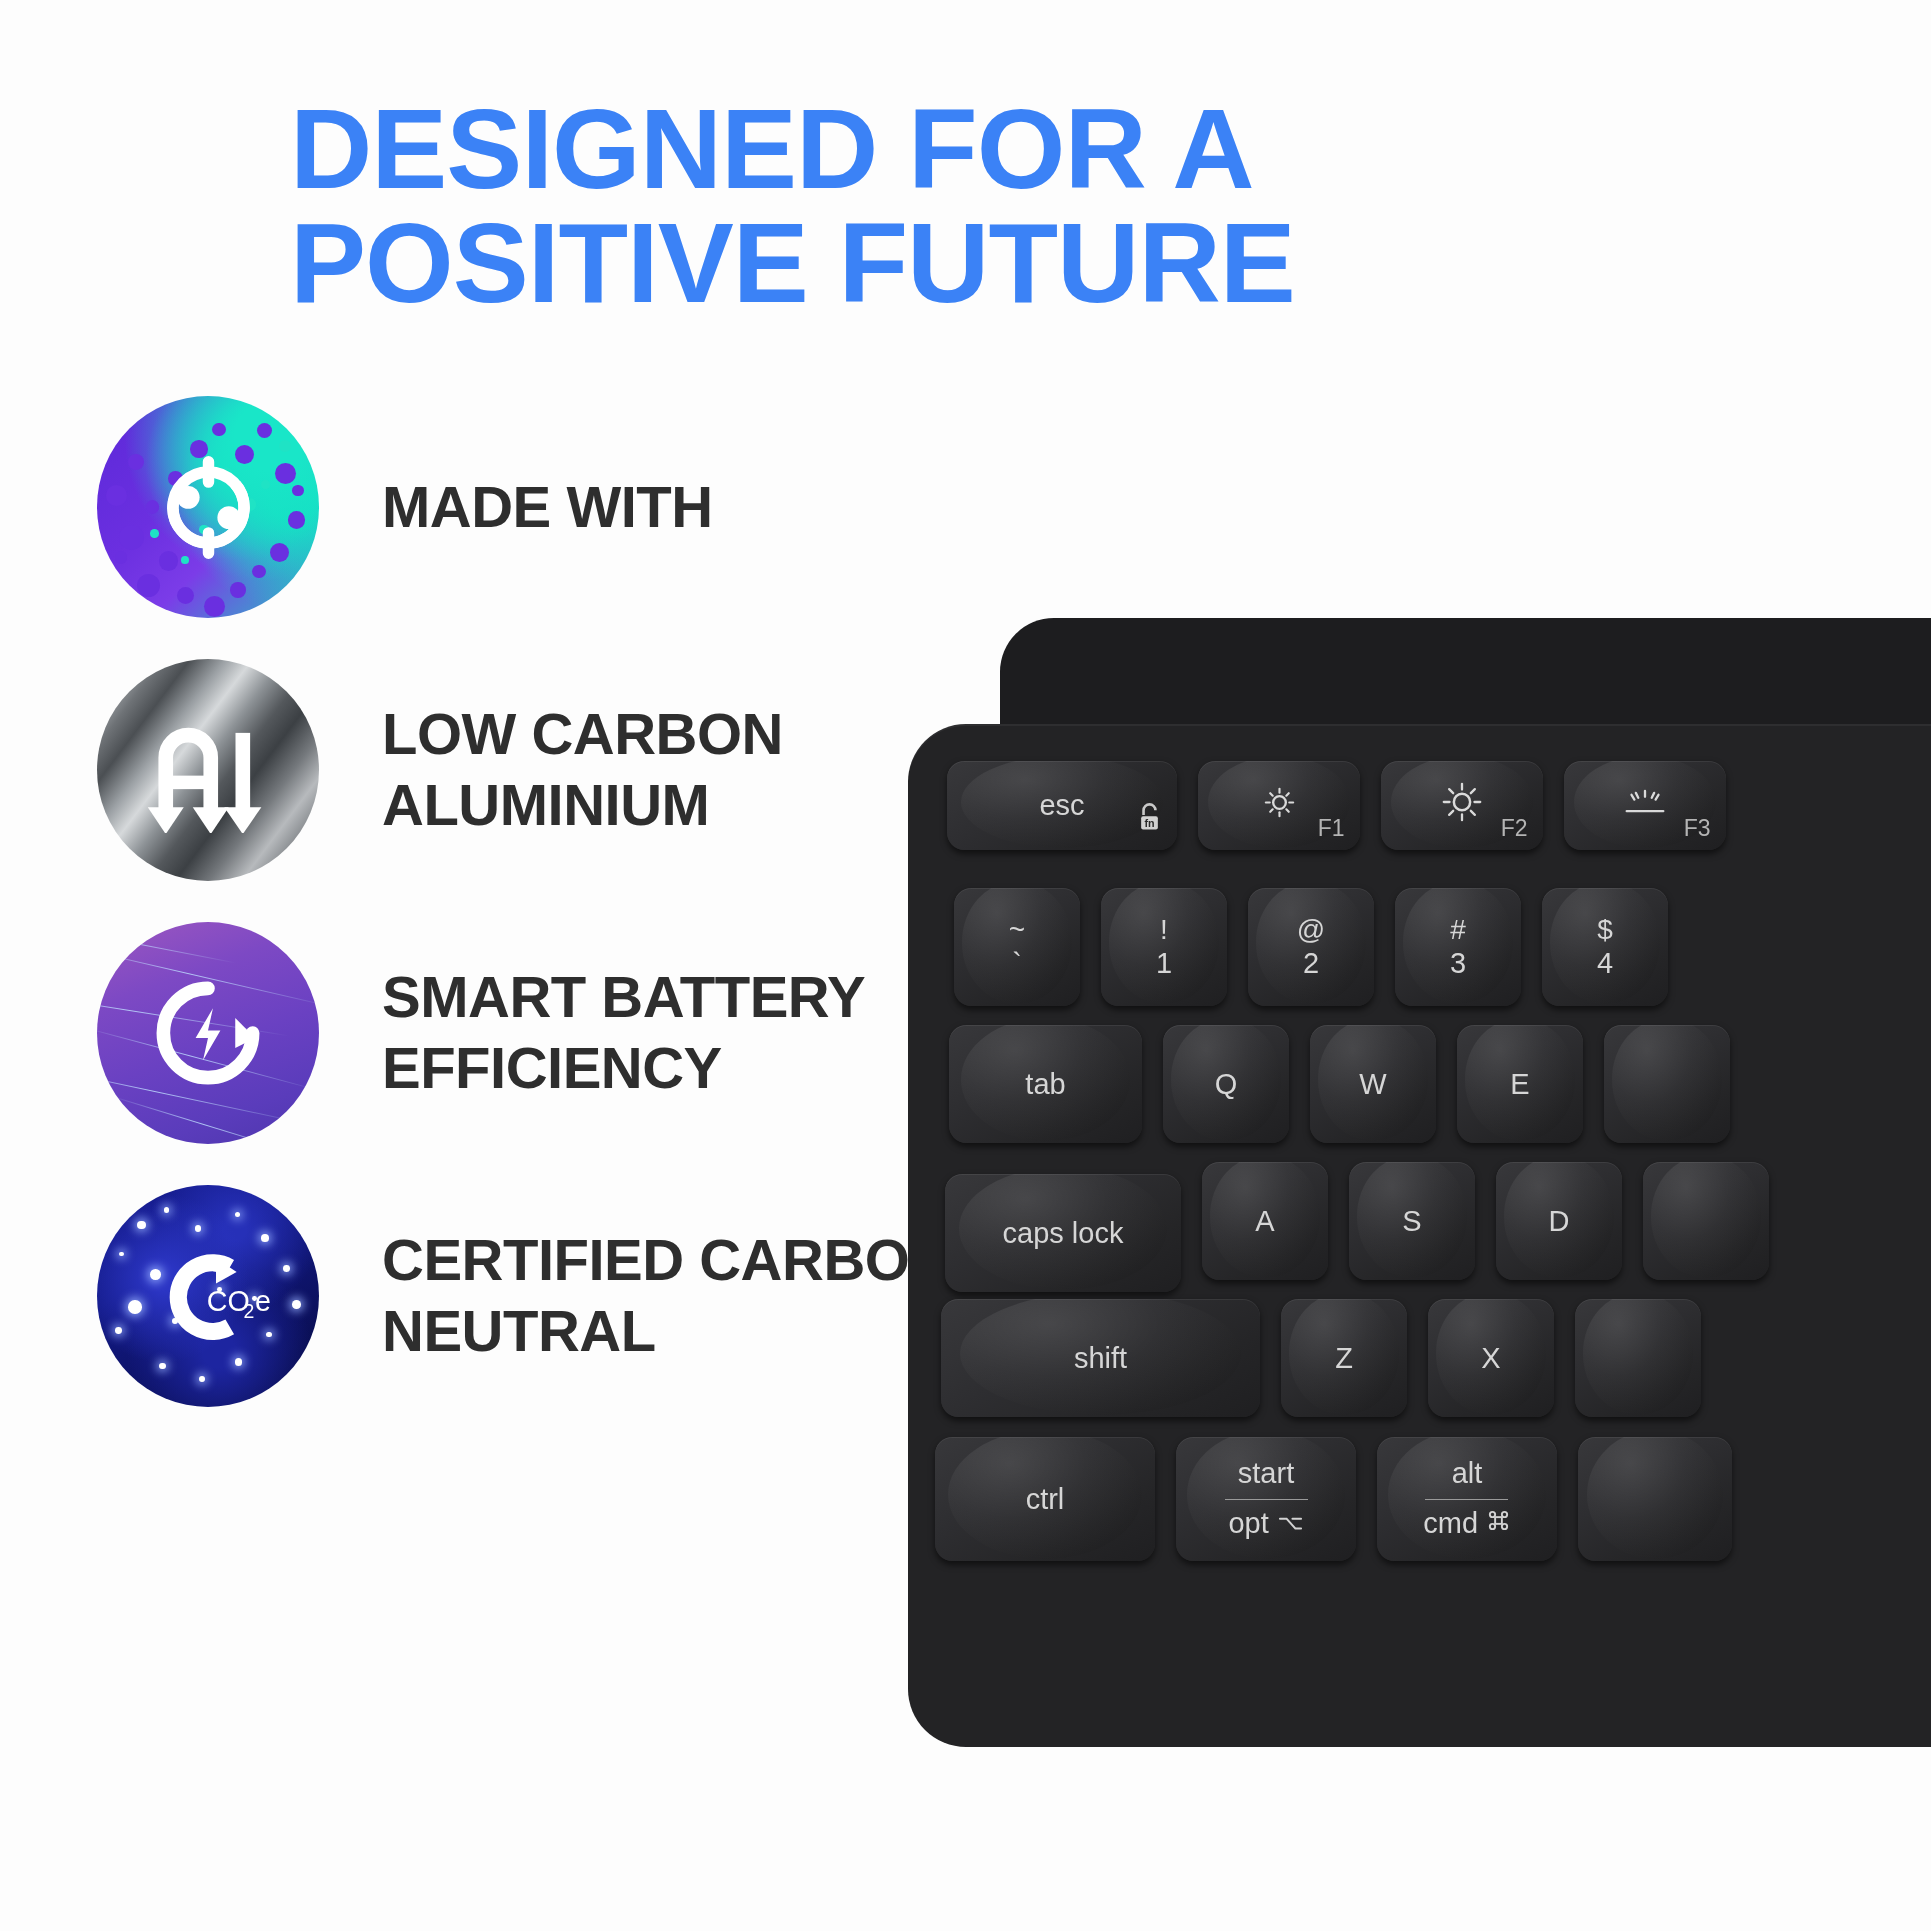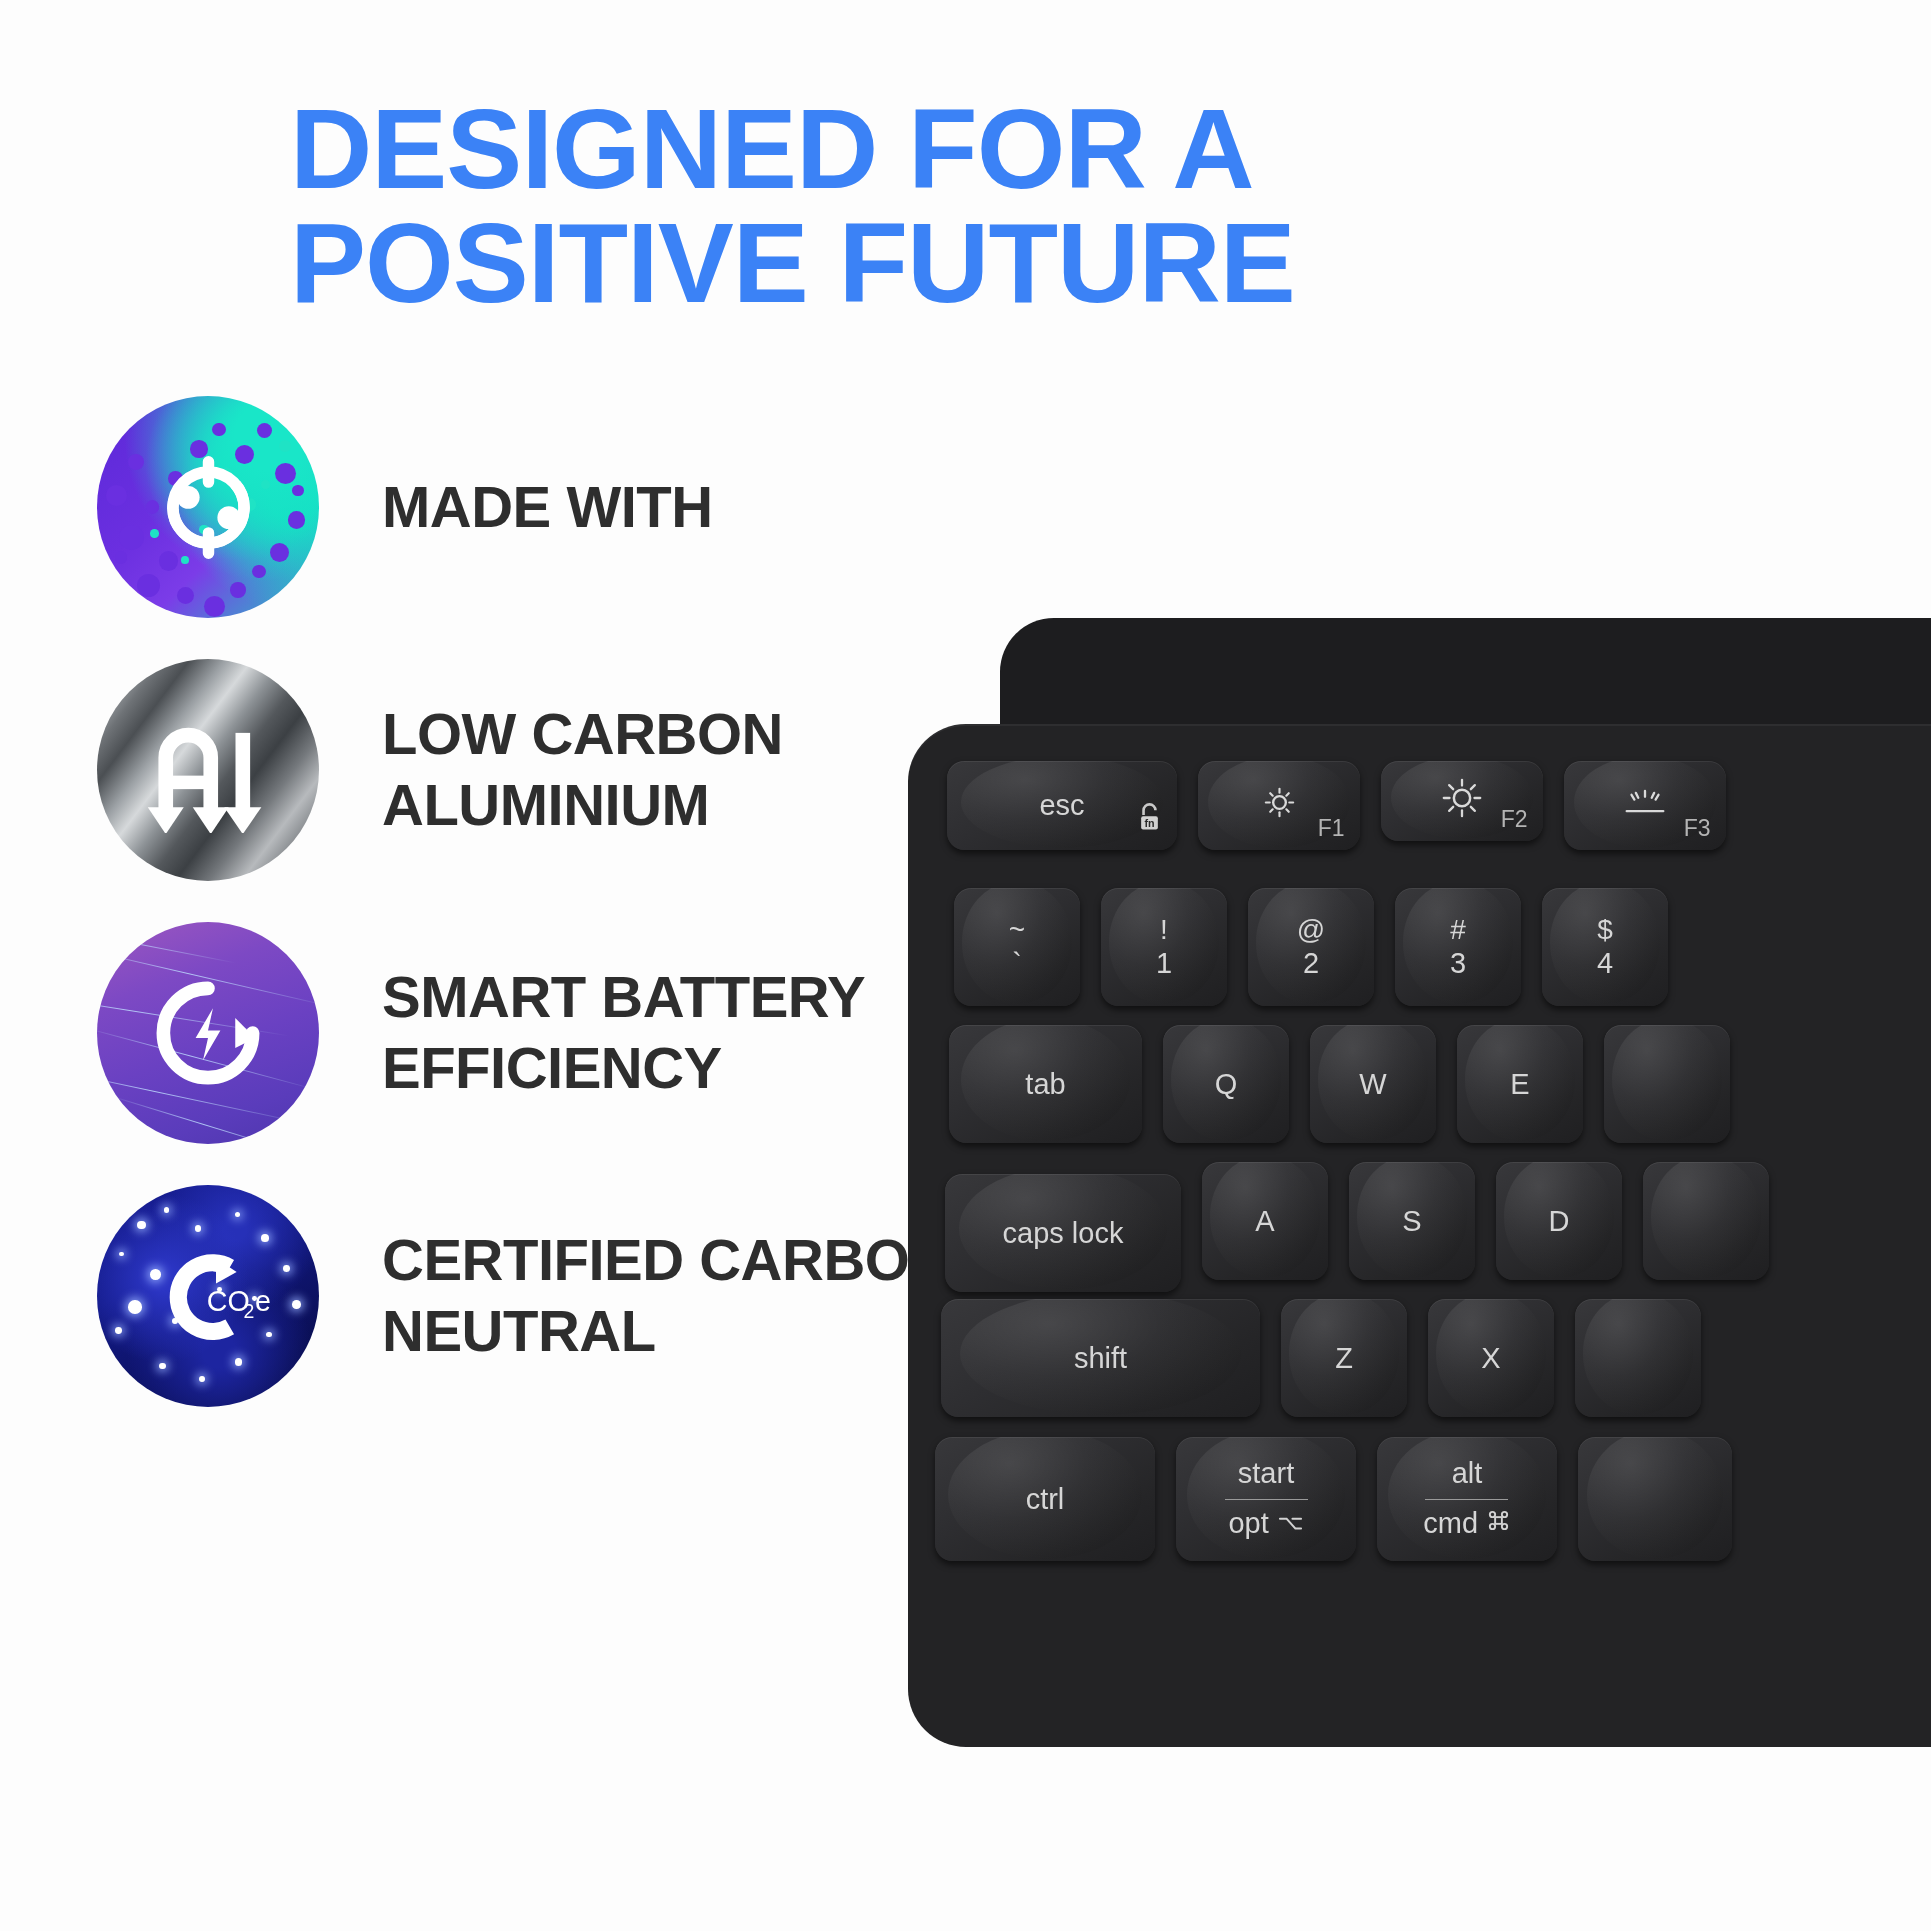--- a/index.html
+++ b/index.html
@@ -362,21 +362,21 @@
                   <path d="M30 20 L34 20"></path>
                 <path d="M10.5 10.5 L13 13"></path>
                   <path d="M27 27 L29.5 29.5"></path>
                 <path d="M29.5 10.5 L27 13"></path>
                   <path d="M13 27 L10.5 29.5"></path>
               </g>
             </svg>
           </span>
           <span class="fkey">F1</span>
         </div>
-        <div class="key dish" style="width:162px;height:80px;">
+        <div class="key dish" style="width:162px;height:89px;">
           <span>
             <svg width="46" height="46" viewBox="0 0 48 48">
               <circle cx="24" cy="24" r="8.5" fill="none" stroke="#d8d8d8" stroke-width="2.6"></circle>
               <g stroke="#d8d8d8" stroke-width="2.4" stroke-linecap="round">
                 <path d="M24 5 L24 11"></path>
                   <path d="M24 37 L24 43"></path>
                 <path d="M5 24 L11 24"></path>
                   <path d="M37 24 L43 24"></path>
                 <path d="M10.6 10.6 L14.8 14.8"></path>
                   <path d="M33.2 33.2 L37.4 37.4"></path>

